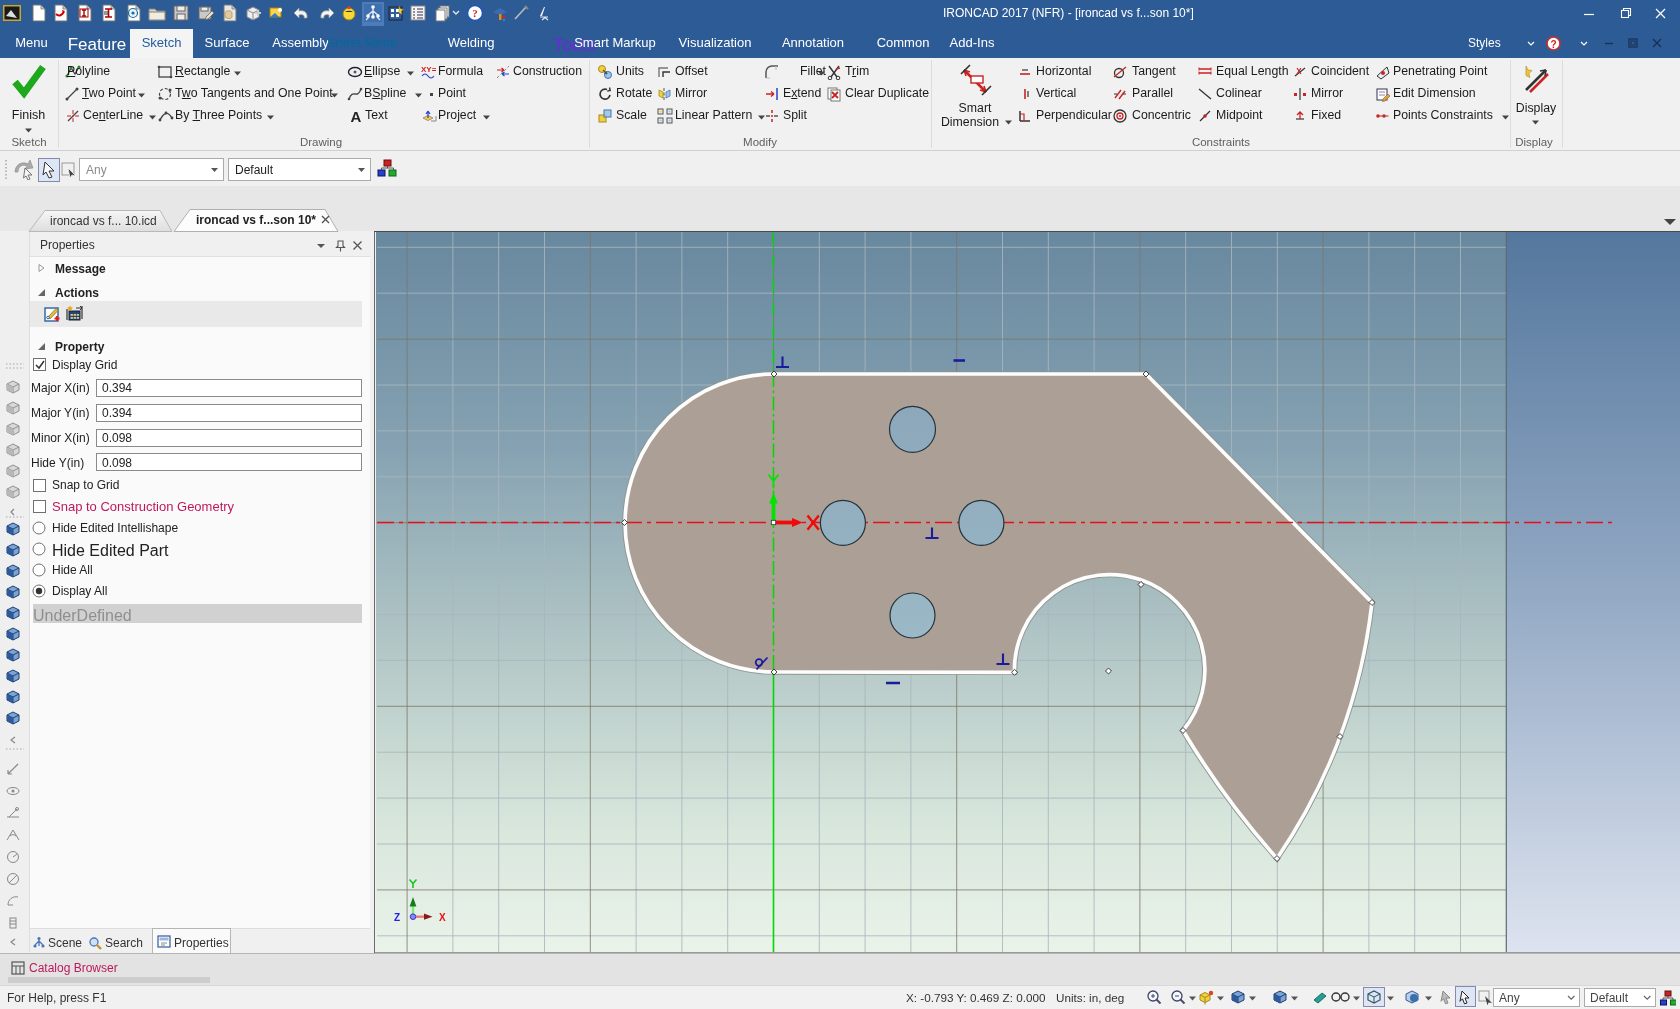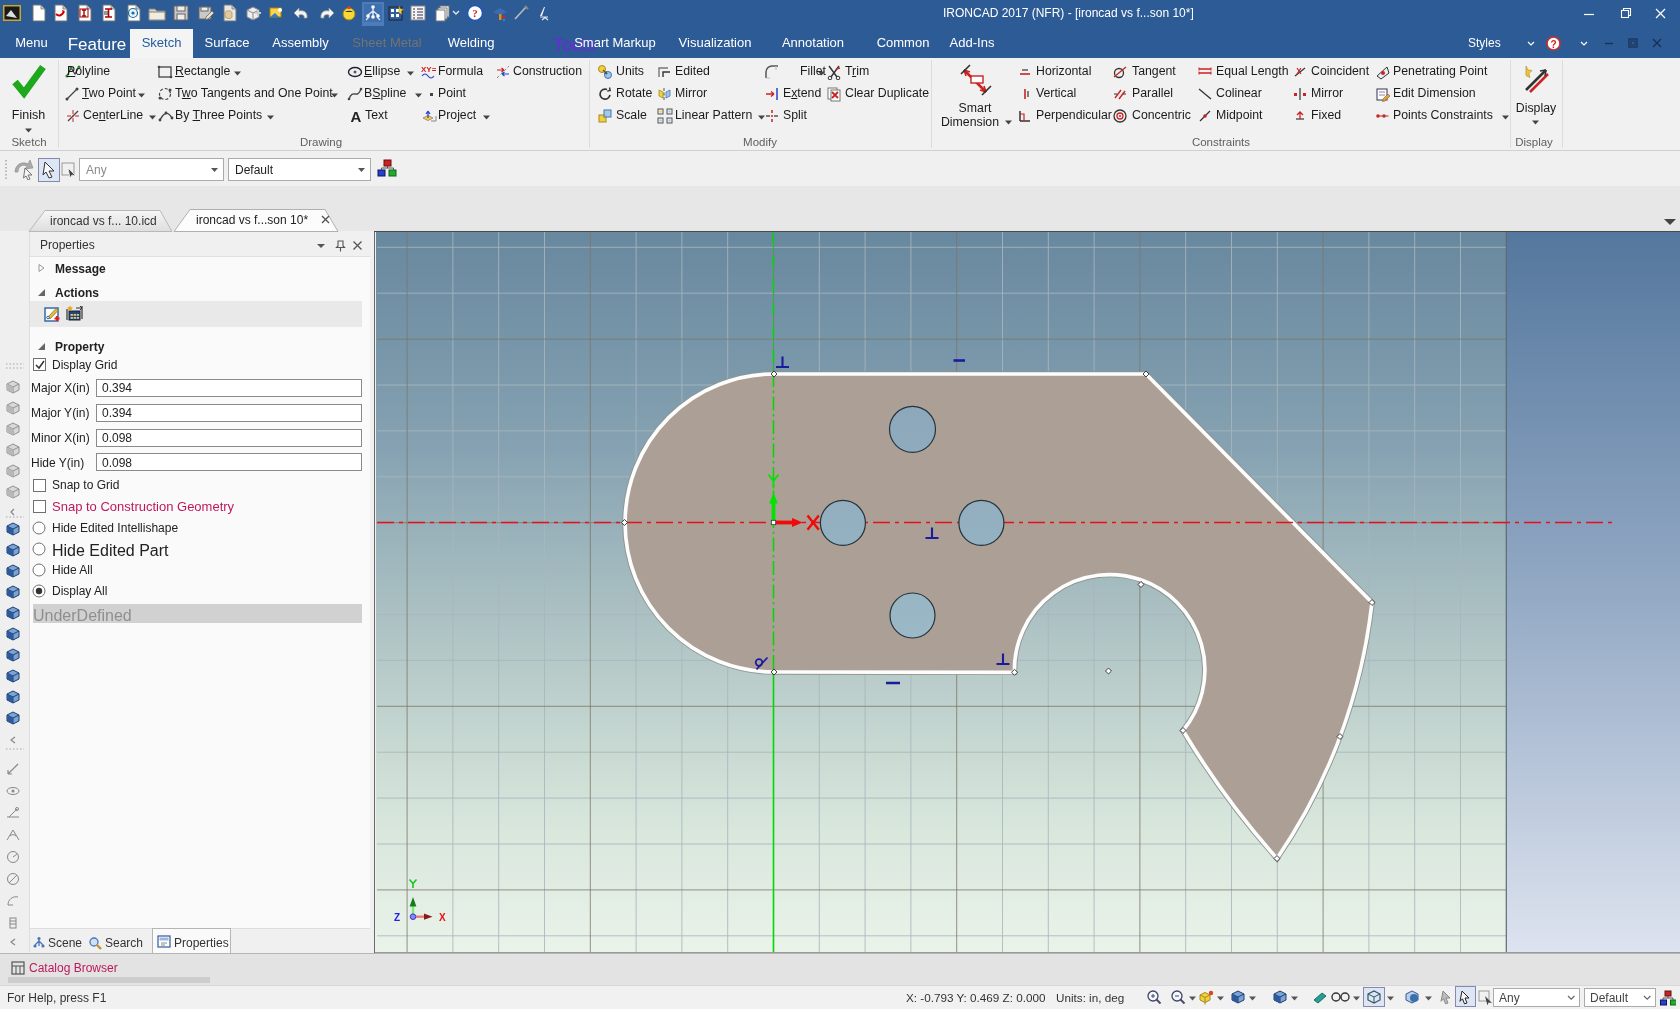--- a/index.html
+++ b/index.html
@@ -141,21 +141,21 @@
 <svg style="position:absolute;left:538px;top:4px" width="14" height="18">
     <path d="M2 12 l4 -9 1 0 -3 9z" fill="#eee"></path>
     <path d="M2 16 h8 M4 19 l3 -2.5 3 2.5" stroke="#dfe6f2" stroke-width="1.2" fill="none" transform="translate(0,-3)"></path>
   </svg>
 <div class="abs" style="left:130px;top:29px;width:63px;height:29px;background:#f4f4f4"></div>
 <div class="txt" style="left:-28.5px;top:35px;width:120px;text-align:center;color:#ffffff;font-size:13px">Menu</div>
 <div class="txt" style="left:37px;top:35px;width:120px;text-align:center;color:#ffffff;font-size:17px">Feature</div>
 <div class="txt" style="left:101.5px;top:35px;width:120px;text-align:center;color:#1f5b9e;font-size:13px">Sketch</div>
 <div class="txt" style="left:167px;top:35px;width:120px;text-align:center;color:#ffffff;font-size:13px">Surface</div>
 <div class="txt" style="left:240.5px;top:35px;width:120px;text-align:center;color:#ffffff;font-size:13px">Assembly</div>
-<div class="txt" style="left:327px;top:35px;width:120px;text-align:center;color:#737373;font-size:13px">Sheet Metal</div>
+<div class="txt" style="left:327px;top:35px;width:120px;color:#0369a1;font-size:13px">Sheet Metal</div>
 <div class="txt" style="left:411px;top:35px;width:120px;text-align:center;color:#ffffff;font-size:13px">Welding</div>
 <div class="txt" style="left:475px;top:35px;width:120px;text-align:right;color:#6d28d9;font-size:18px">Tools</div>
 <div class="txt" style="left:555px;top:35px;width:120px;text-align:center;color:#ffffff;font-size:13px">Smart Markup</div>
 <div class="txt" style="left:655px;top:35px;width:120px;text-align:center;color:#ffffff;font-size:13px">Visualization</div>
 <div class="txt" style="left:753px;top:35px;width:120px;text-align:center;color:#ffffff;font-size:13px">Annotation</div>
 <div class="txt" style="left:843px;top:35px;width:120px;text-align:center;color:#ffffff;font-size:13px">Common</div>
 <div class="txt" style="left:912px;top:35px;width:120px;text-align:center;color:#ffffff;font-size:13px">Add-Ins</div>
 <div class="txt" style="left:1468px;top:36px;color:#fff;font-size:12px">Styles</div>
 <svg style="position:absolute;left:1527px;top:41px" width="8" height="6">
     <path d="M1 1 l3 3 3 -3" stroke="#fff" stroke-width="1.2" fill="none"></path>
@@ -306,21 +306,21 @@
 <div class="txt" style="left:616px;top:86px;font-size:12.3px;color:#1b1b1b">Rotate</div>
 <svg style="position:absolute;left:597px;top:108px" width="16" height="16">
     <rect x="2" y="7" width="7" height="7" fill="#f2d23a" stroke="#a88820"></rect>
     <rect x="7" y="2" width="7" height="7" fill="#9ec4e8" stroke="#4477aa" fill-opacity="0.9"></rect>
   </svg>
 <div class="txt" style="left:616px;top:108px;font-size:12.3px;color:#1b1b1b">Scale</div>
 <svg style="position:absolute;left:657px;top:64px" width="16" height="16">
     <path d="M2 13 v-9 h9" stroke="#777" stroke-width="1.4" fill="none"></path>
     <path d="M6 13 v-5 h7" stroke="#333" stroke-width="1.4" fill="none"></path>
   </svg>
-<div class="txt" style="left:675px;top:64px;font-size:12.3px;color:#1b1b1b">Edited</div>
+<div class="txt" style="left:675px;top:64px;font-size:12.3px;color:#1b1b1b">Offset</div>
 <svg style="position:absolute;left:657px;top:86px" width="16" height="16">
     <path d="M7 2 v12" stroke="#555" stroke-width="1" stroke-dasharray="3 1.5"></path>
     <path d="M2 4 l4 2 v6 l-4 -2z" fill="#f2d23a" stroke="#a88820" stroke-width="0.8"></path>
     <path d="M13 4 l-4 2 v6 l4 -2z" fill="#9ec4e8" stroke="#4477aa" stroke-width="0.8"></path>
   </svg>
 <div class="txt" style="left:675px;top:86px;font-size:12.3px;color:#1b1b1b">Mirror</div>
 <svg style="position:absolute;left:657px;top:108px" width="16" height="16">
     <rect x="1" y="1" width="5" height="5" fill="none" stroke="#555"></rect>
     <rect x="10" y="1" width="5" height="5" fill="none" stroke="#555"></rect>
     <rect x="1" y="10" width="5" height="5" fill="none" stroke="#555"></rect>
@@ -504,21 +504,21 @@
     <defs>
       <linearGradient id="tgi" x1="0" y1="0" x2="0" y2="1">
 <stop offset="0" stop-color="#f6f6f6"></stop>
         <stop offset="1" stop-color="#dedede"></stop>
       </linearGradient>
     </defs>
 <path d="M9 23.5 L25 2.5 H140 L152 23.5 Z" fill="url(#tgi)" stroke="#b8b8b8" stroke-width="1"></path>
 <path d="M154 23.5 L170 1.5 H305 L318 23.5 Z" fill="#fcfcfc" stroke="#b0b0b0" stroke-width="1"></path>
   </svg>
 <div class="txt" style="left:50px;top:214px;font-size:12px;color:#333">ironcad vs f... 10.icd</div>
-<div class="txt" style="left:196px;top:213px;font-size:12px;font-weight:normal;color:#222">ironcad vs f...son 10*</div>
+<div class="txt" style="left:196px;top:213px;font-size:12px;font-weight:bold;color:#222">ironcad vs f...son 10*</div>
 <svg style="position:absolute;left:320px;top:214px" width="11" height="11">
     <path d="M2 2 l7 7 M9 2 l-7 7" stroke="#555" stroke-width="1.4"></path>
   </svg>
 <svg style="position:absolute;left:1662px;top:216px" width="16" height="11">
     <path d="M2 3 l6 6 6 -6z" fill="#444"></path>
   </svg>
 <div class="abs" style="left:0;top:232px;width:30px;height:720px;background:#efefef;border-right:1px solid #ddd"></div>
 <svg style="position:absolute;left:4px;top:362px" width="22" height="8">
     <path d="M2 2 h18 M2 6 h18" stroke="#c0c0c0" stroke-width="1.5" stroke-dasharray="1.5 2"></path>
   </svg>

